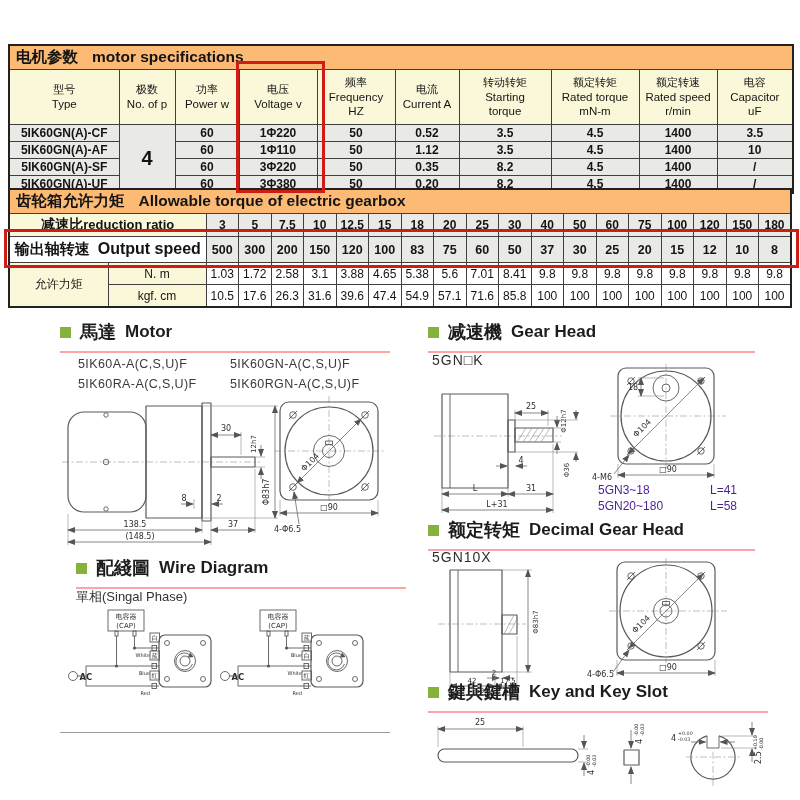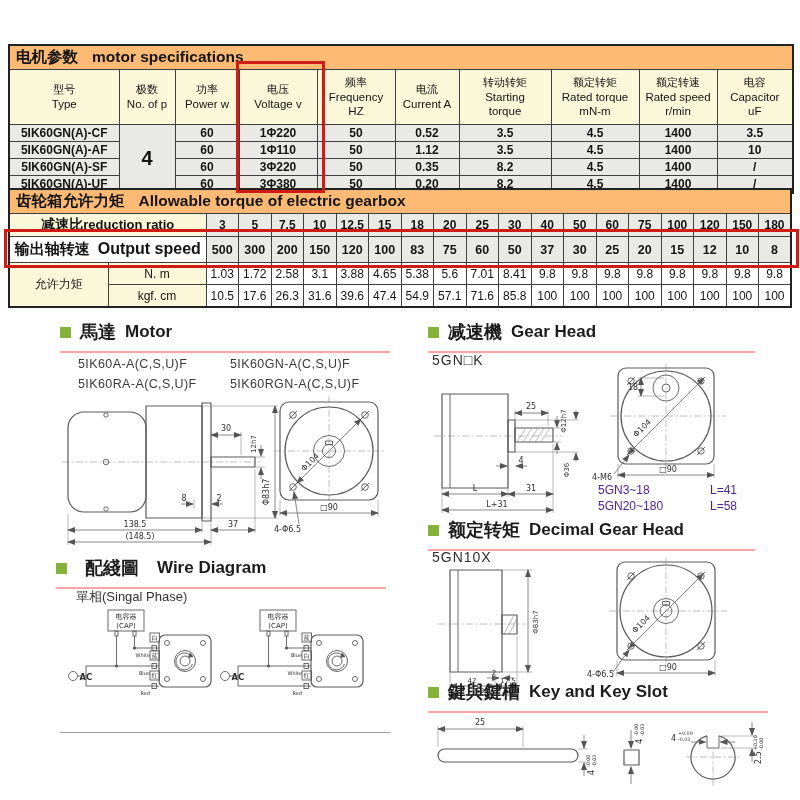--- a/index.html
+++ b/index.html
@@ -367,21 +367,21 @@
     <line class="dim" x1="25" y1="89" x2="89" y2="25" marker-start="url(#aMF)" marker-end="url(#aMF)"></line>
     <text class="dt" x="40" y="70" text-anchor="middle" transform="rotate(-45 40 70)">Φ104</text>
     <line class="dim" x1="27" y1="130" x2="22" y2="98" marker-end="url(#aMF)"></line>
     <text class="dt" x="2" y="138">4-Φ6.5</text>
     <line class="ext" x1="8" y1="106" x2="8" y2="122"></line>
       <line class="ext" x1="106" y1="106" x2="106" y2="122"></line>
     <line class="dim" x1="8" y1="119" x2="106" y2="119" marker-start="url(#aMF)" marker-end="url(#aMF)"></line>
     <text class="dt" x="57" y="116" text-anchor="middle">□90</text>
   </svg>
 
-  <div class="sec" style="left:56px;top:556px;width:330px;gap:18px;">
+  <div class="sec" style="left:76px;top:556px;width:330px;">
     <span class="sq"></span>
     <span class="zh">配綫圖</span>
     <span class="en">Wire Diagram</span>
   </div>
   <div class="phase" style="left:76px;top:588px;">單相(Singal Phase)</div>
 
   <svg style="left:64px;top:608px;" width="150" height="118" viewBox="0 0 150 118">
     <defs>
         <marker id="aW1" viewBox="0 0 8 6" markerWidth="8" markerHeight="6" refX="7" refY="3" orient="auto-start-reverse" markerUnits="userSpaceOnUse">
           <path d="M0,0L8,3L0,6Z" fill="#555"></path>

